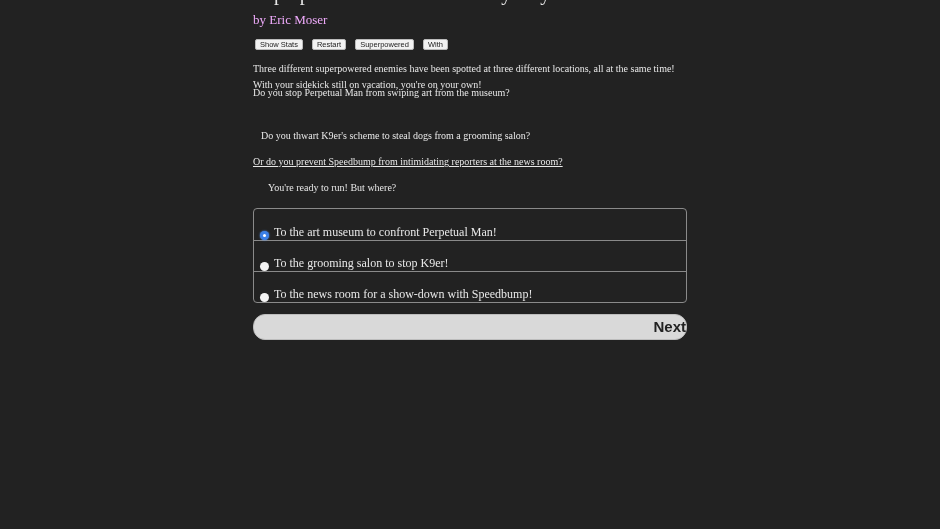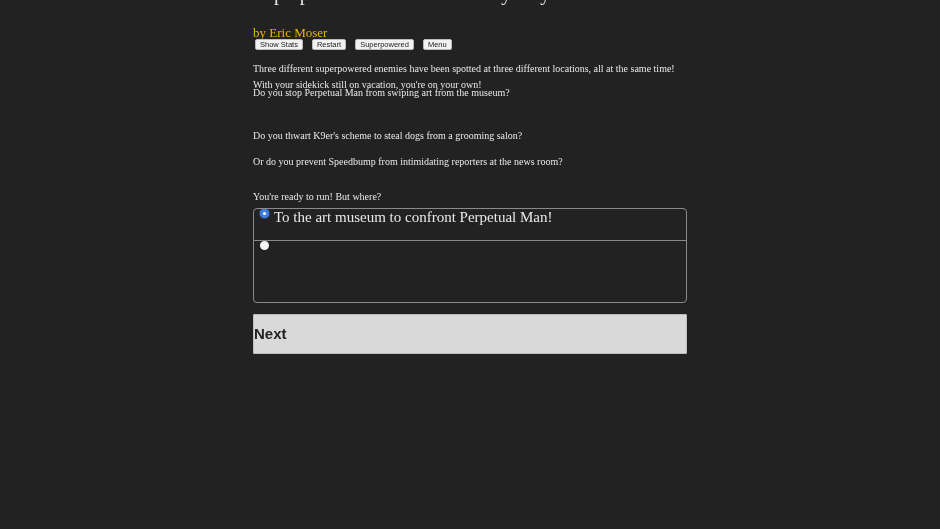--- a/index.html
+++ b/index.html
@@ -22,24 +22,24 @@
       position: absolute;
       left: 0; top: -20px;
       font-size: 20px;
       color: #e8e8e8;
       white-space: nowrap;
       height: 26px;
       line-height: 26px;
     }
     .author {
       position: absolute;
-      left: 0; top: 24px;
+      left: 0; top: 11px;
       font-size: 13px;
       line-height: 17px;
-      color: #eab308;
+      color: #f0abfc;
     }
     .toolbar {
       position: absolute;
       left: 2px; top: 39px;
       display: flex;
       gap: 9px;
     }
     .tb-btn {
       font-family: "Liberation Sans", "DejaVu Sans", sans-serif;
       font-size: 7.5px;
@@ -65,23 +65,23 @@
       left: 0; top: 208px;
       width: 434px;
       height: 95px;
       border: 1px solid #8a8a8a;
       border-radius: 4px;
       overflow: hidden;
     }
     .choice {
       height: 31px;
       display: flex;
-      align-items: flex-start;
+      align-items: flex-end;
       padding-left: 6px;
-      font-size: 15px;
+      font-size: 12px;
       color: #e8e8e8;
       cursor: pointer;
     }
     .choice + .choice { border-top: 1px solid #8a8a8a; }
     .radio {
       width: 9px; height: 9px;
       border-radius: 50%;
       background: #f4f4f4;
       margin-right: 5px;
       flex: 0 0 auto;
@@ -95,57 +95,62 @@
       content: "";
       position: absolute;
       left: 3px; top: 3px;
       width: 3px; height: 3px;
       border-radius: 50%;
       background: #ffffff;
     }
     .next-btn {
       position: absolute;
       left: 0; top: 314px;
-      width: 434px; height: 40px;
+      width: 434px; height: 26px;
       background: #d9d9d9;
       border: 1px solid #bdbdbd;
-      border-radius: 1px;
+      border-radius: 12px;
       font-family: "Liberation Sans", "DejaVu Sans", sans-serif;
       font-weight: bold;
       font-size: 15px;
       color: #222;
-      text-align: left;
+      text-align: right;
       line-height: 24px;
       cursor: pointer;
     }
   </style>
 </head>
 <body>
 
 <div class="container">
   <div class="title-cut">Superpowered Adventure of Mystery</div>
   <div class="author">by Eric Moser</div>
 
   <div class="toolbar">
     <button class="tb-btn">Show Stats</button>
     <button class="tb-btn">Restart</button>
     <button class="tb-btn">Superpowered</button>
-    <button class="tb-btn">Menu</button>
+    <button class="tb-btn">With</button>
   </div>
 
   <p class="para" style="top:61px;">Three different superpowered enemies have been spotted at three different locations, all at the same time! With your sidekick still on vacation, you're on your own!</p>
   <p class="para" style="top:85px;">Do you stop Perpetual Man from swiping art from the museum?</p>
-  <p class="para" style="top:128px;">Do you thwart K9er's scheme to steal dogs from a grooming salon?</p>
-  <p class="para" style="top:154px;">Or do you prevent Speedbump from intimidating reporters at the news room?</p>
-  <p class="para" style="top:189px;">You're ready to run! But where?</p>
+  <p class="para" style="top:128px;margin-left:8px;">Do you thwart K9er's scheme to steal dogs from a grooming salon?</p>
+  <p class="para" style="top:154px;text-decoration:underline;">Or do you prevent Speedbump from intimidating reporters at the news room?</p>
+  <p class="para" style="top:180px;margin-left:15px;">You're ready to run! But where?</p>
 
   <div class="choices">
     <label class="choice">
       <span class="radio checked"></span>
       <span>To the art museum to confront Perpetual Man!</span>
     </label>
     <label class="choice">
       <span class="radio"></span>
+      <span>To the grooming salon to stop K9er!</span>
+    </label>
+    <label class="choice">
+      <span class="radio"></span>
+      <span>To the news room for a show-down with Speedbump!</span>
     </label>
   </div>
 
   <button class="next-btn">Next</button>
 </div>
 
 </body></html>

